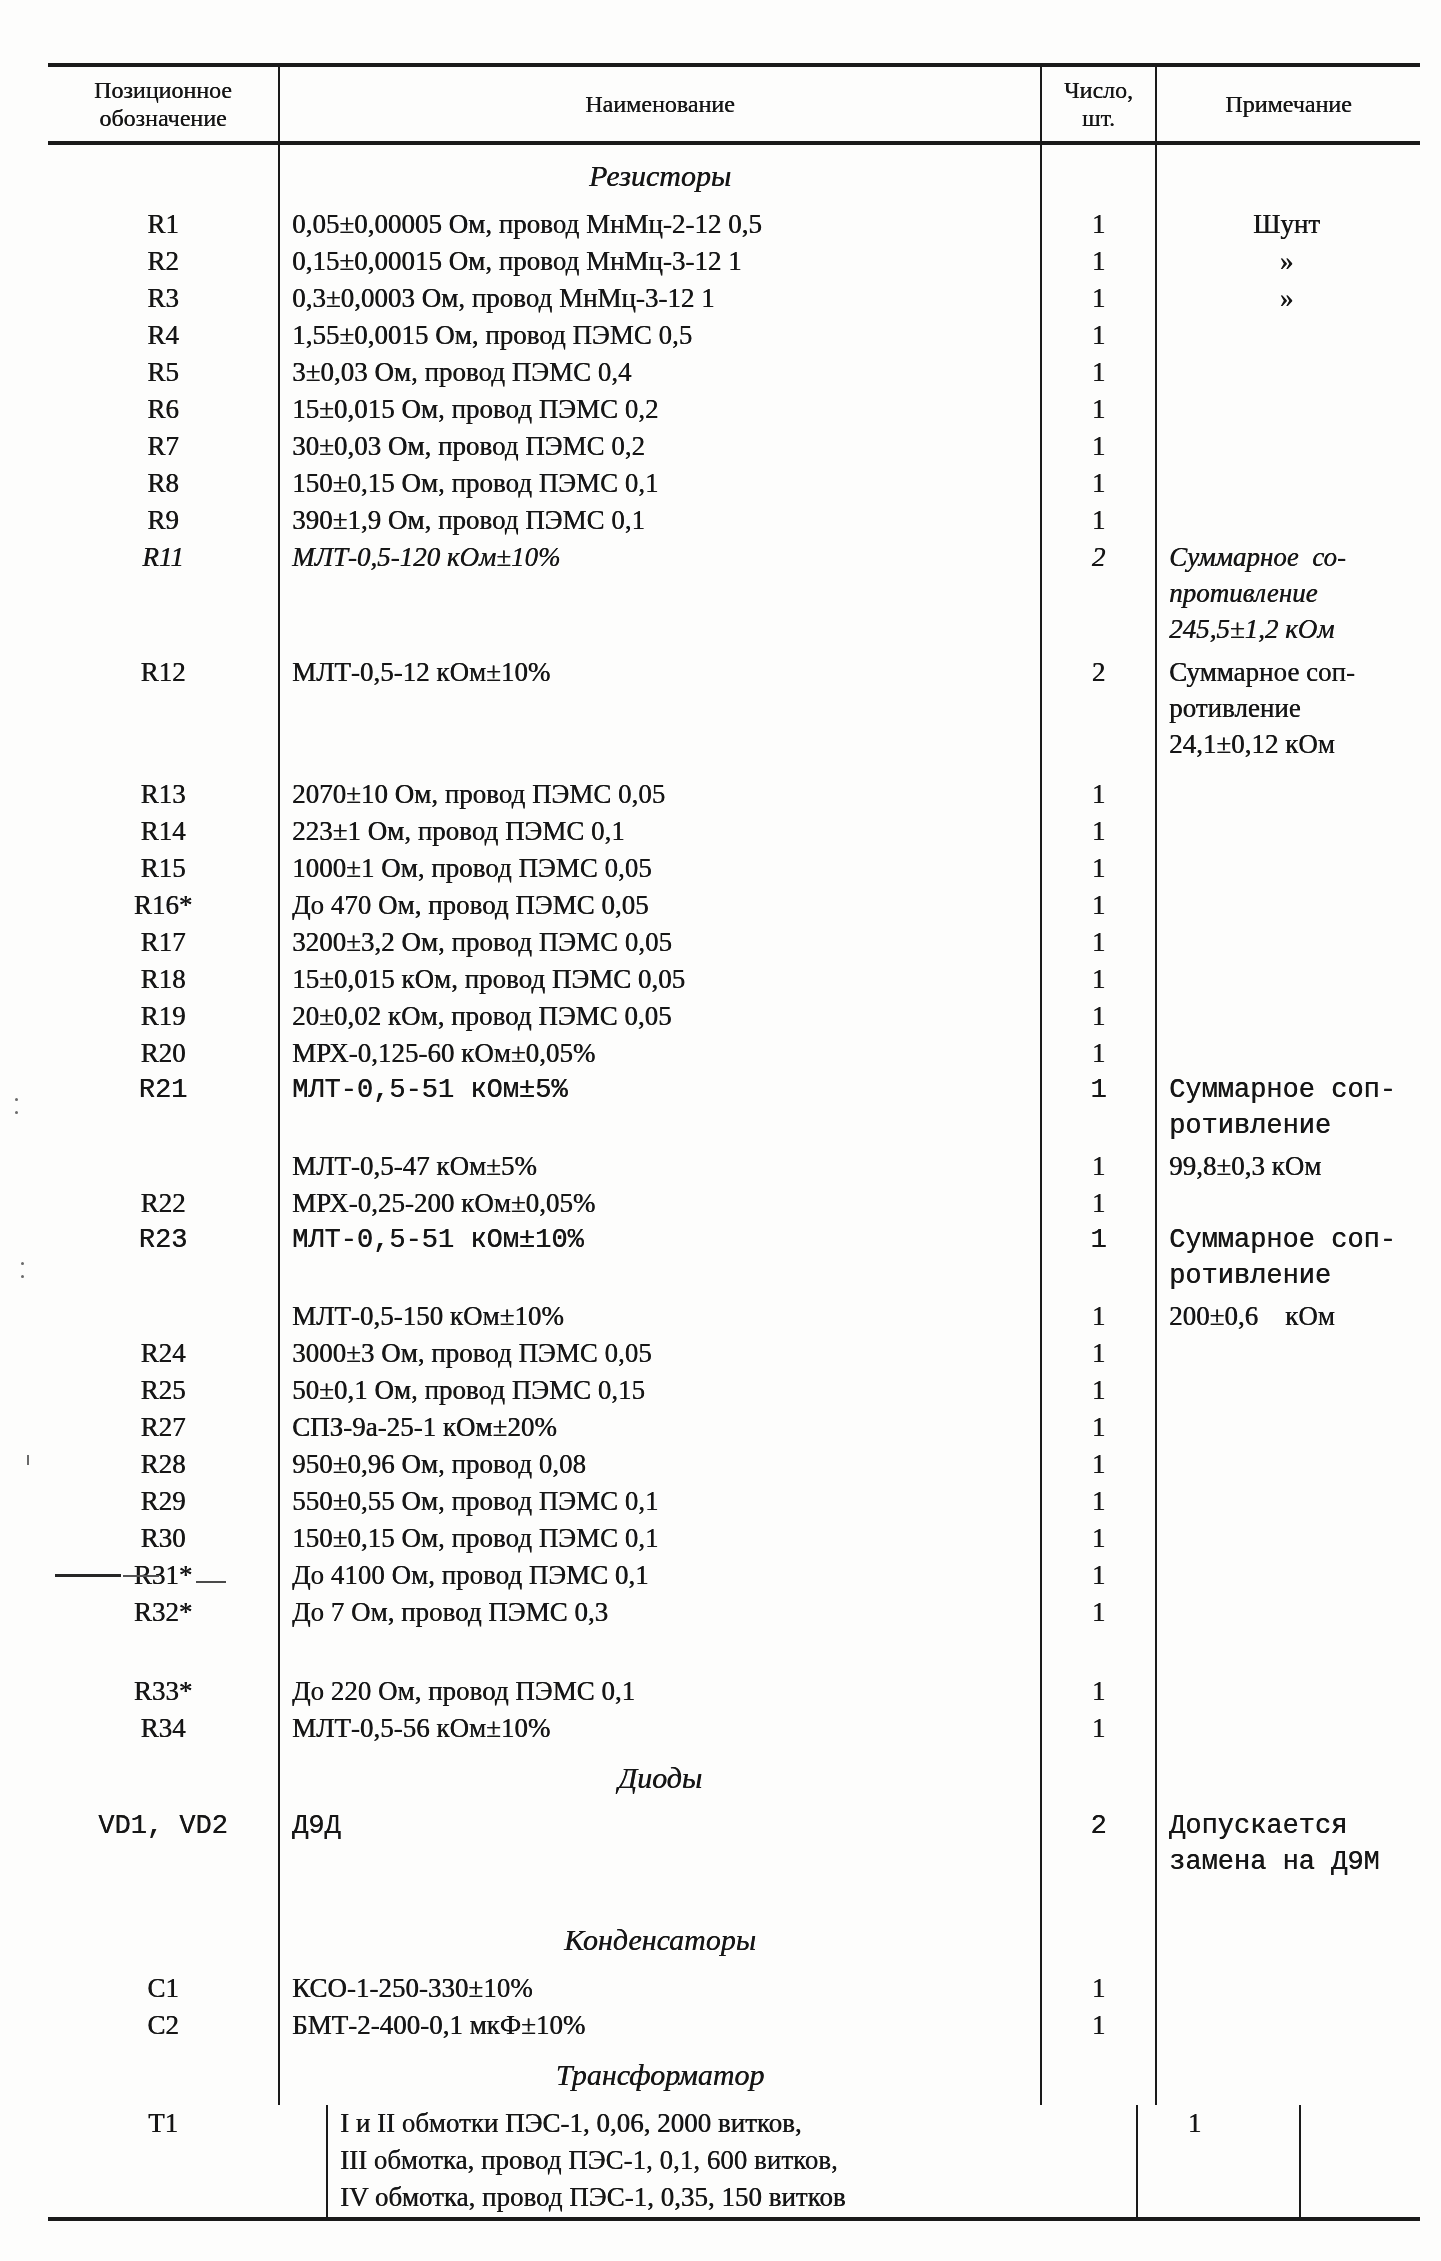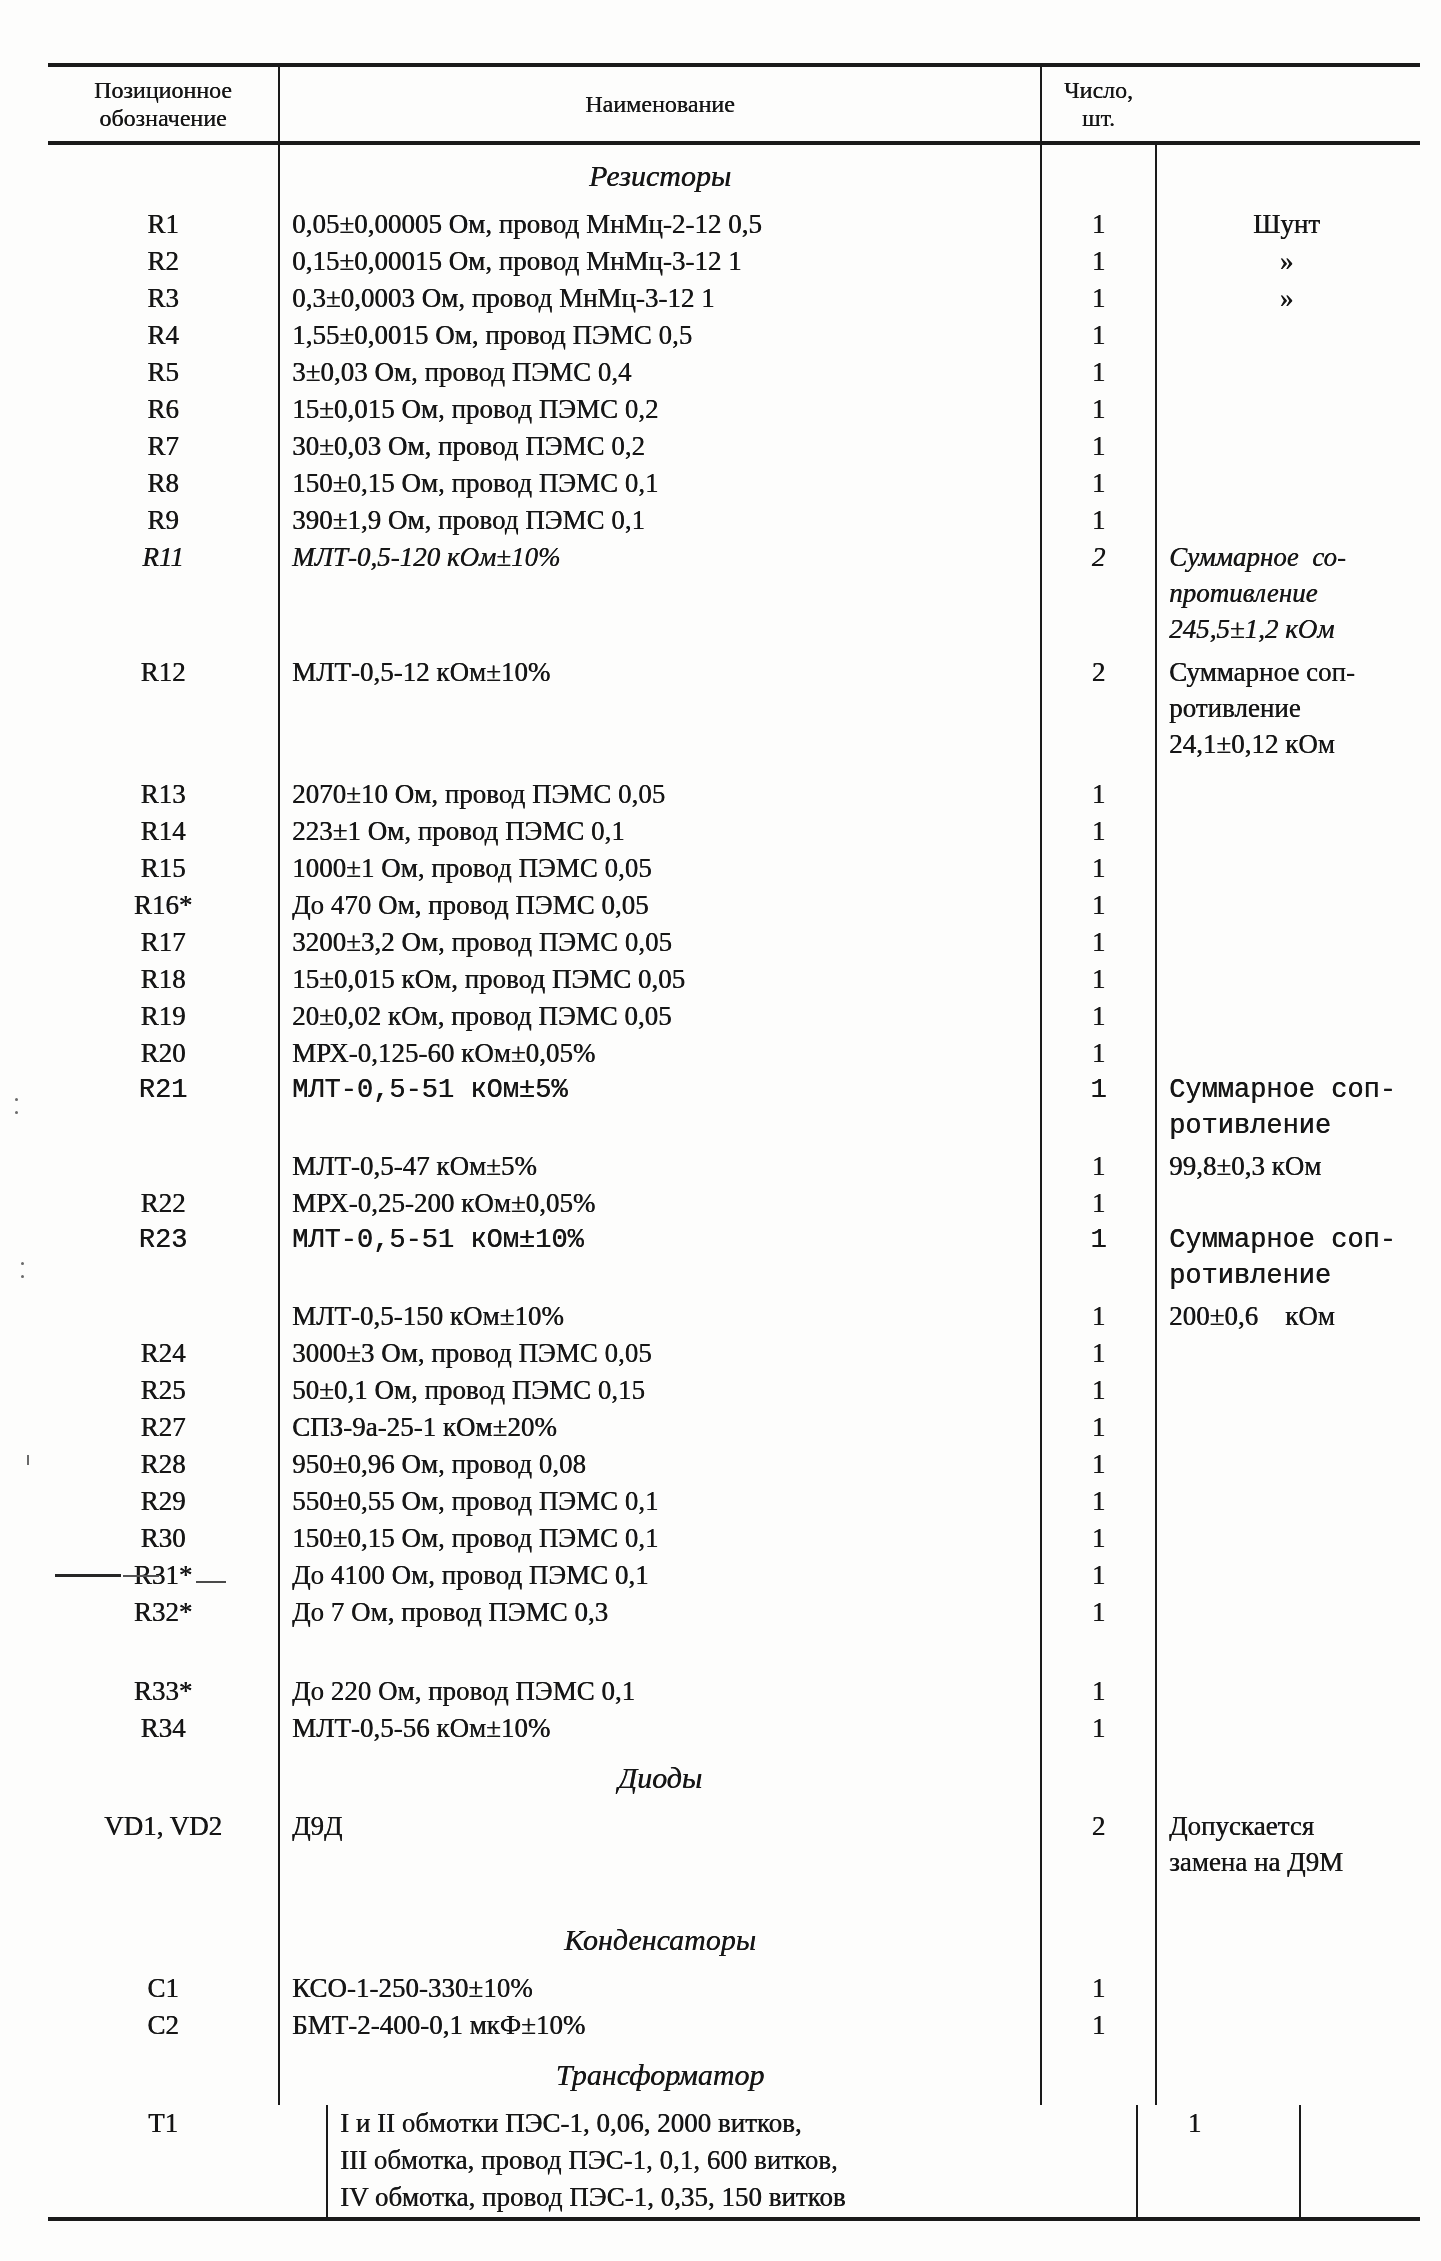--- a/index.html
+++ b/index.html
@@ -31,21 +31,21 @@
   }
   .sect{min-height:52px;}
   .sec-title{
     font-style:italic;font-size:30px;
     display:flex;align-items:center;justify-content:center;
     padding:12px;text-align:center;
   }
   .h3a{min-height:115px;font-style:italic;}
   .h3b{min-height:122px;}
   .h2x{min-height:76px;font-family:Liberation Mono, monospace;}
-  .hvd{min-height:100px;}
+  .hvd{min-height:100px;font-family:Liberation Mono, monospace;}
   .hbrk{height:42px;}
   .ht1{min-height:112px;gap:48px;}
   .sd{min-height:58px;}
   .sk{min-height:62px;}
   .st{min-height:58px;}
   
   .dash-a{position:absolute;left:55px;top:1574px;width:66px;height:3px;background:#262626;}
   .dash-b{position:absolute;left:123px;top:1575px;width:36px;height:2px;background:#555;}
   .dash-c{position:absolute;left:196px;top:1581px;width:30px;height:2px;background:#4a4a4a;}
   .spk{position:absolute;background:#6a6a6a;width:3px;height:3px;border-radius:50%;}
@@ -59,20 +59,21 @@
 <body>
 
 <div class="tbl">
 
   <div class="row hdr">
     <div class="c c1">Позиционное
 обозначение</div>
     <div class="c c2">Наименование</div>
     <div class="c c3">Число,
 шт.</div>
+    <div class="c c4">Примечание</div>
   </div>
 
   <div class="row sect">
     <div class="c c1"></div>
     <div class="c c2 sec-title">Резисторы</div>
     <div class="c c3"></div>
     <div class="c c4"></div>
   </div>
 
   <div class="row">

